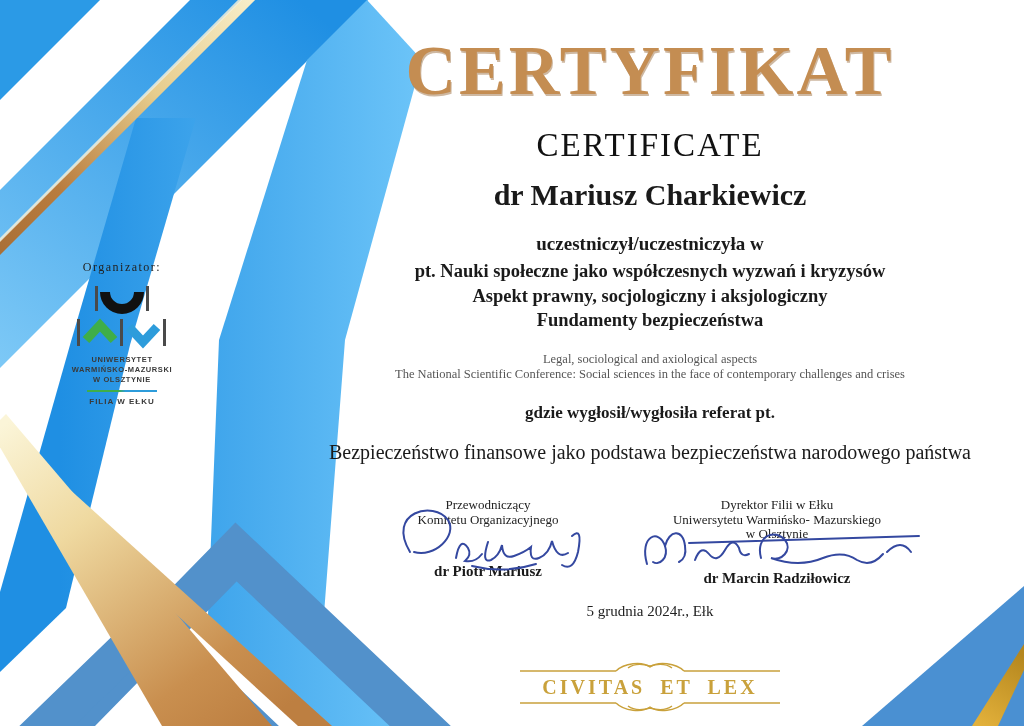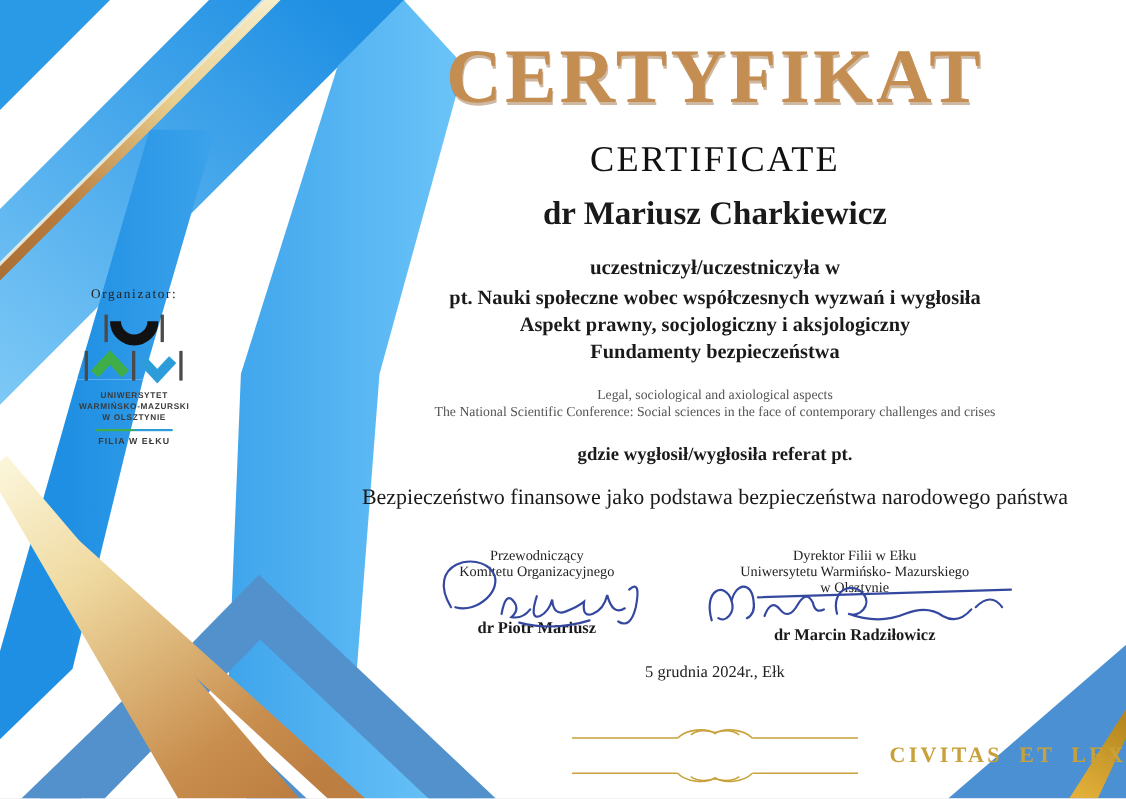--- a/index.html
+++ b/index.html
@@ -27,21 +27,21 @@
   .sig-right{left:351px;width:300px;}
   .sig-role{font-size:13px;line-height:14.5px;color:#222;}
   .sig-name{position:absolute;left:0;width:100%;font-size:15px;font-weight:bold;}
   .sig-left .sig-name{top:65px;}
   .sig-right .sig-name{top:72px;}
   .sig-svg{position:absolute;z-index:3;}
   .sig-left .sig-svg{left:28px;top:2px;}
   .sig-right .sig-svg{left:0px;top:0px;}
   .date-line{top:603px;font-size:15px;color:#222;}
   .patron-line{top:645px;font-size:10.5px;color:#444;letter-spacing:.2px;}
-  .civitas{top:660px;text-align:right;}
+  .civitas{top:660px;}
   .civitas-text{font-size:20px;font-weight:bold;letter-spacing:3px;word-spacing:7px;color:#c9a13b;line-height:26px;}
   .flourish{display:block;margin:0 auto;}
   .organizer{
     position:absolute;left:48px;top:260px;width:148px;z-index:2;text-align:center;
   }
   .org-label{font-size:12px;letter-spacing:1.5px;color:#222;}
   .uwm-logo{margin:10px auto 4px auto;display:block;}
   .uwm-text{font-family:"Liberation Sans","DejaVu Sans",sans-serif;font-weight:bold;font-size:7.5px;
     letter-spacing:.6px;color:#3a3a3a;line-height:10px;}
   .uwm-rule{width:70px;height:2px;margin:5px auto;background:linear-gradient(90deg,#3fae49 0%,#3fae49 45%,#2d9cdb 55%,#2d9cdb 100%);}
@@ -138,21 +138,21 @@
   </div>
 
   <div class="content">
 
     <div class="abs title">CERTYFIKAT</div>
     <div class="abs subtitle">CERTIFICATE</div>
     <div class="abs recipient">dr Mariusz Charkiewicz</div>
     <div class="abs participation">uczestniczył/uczestniczyła w</div>
 
     <div class="abs conf-pl">
-      <div>pt. Nauki społeczne wobec współczesnych wyzwań i wygłosiła</div>
+      <div>pt. Nauki społeczne jako współczesnych wyzwań i kryzysów</div>
       <div>Aspekt prawny, socjologiczny i aksjologiczny</div>
       <div>Fundamenty bezpieczeństwa</div>
     </div>
 
     <div class="abs conf-en">
       <div>Legal, sociological and axiological aspects</div>
       <div>The National Scientific Conference: Social sciences in the face of contemporary challenges and crises</div>
     </div>
 
     <div class="abs lecture-intro">gdzie wygłosił/wygłosiła referat pt.</div>

